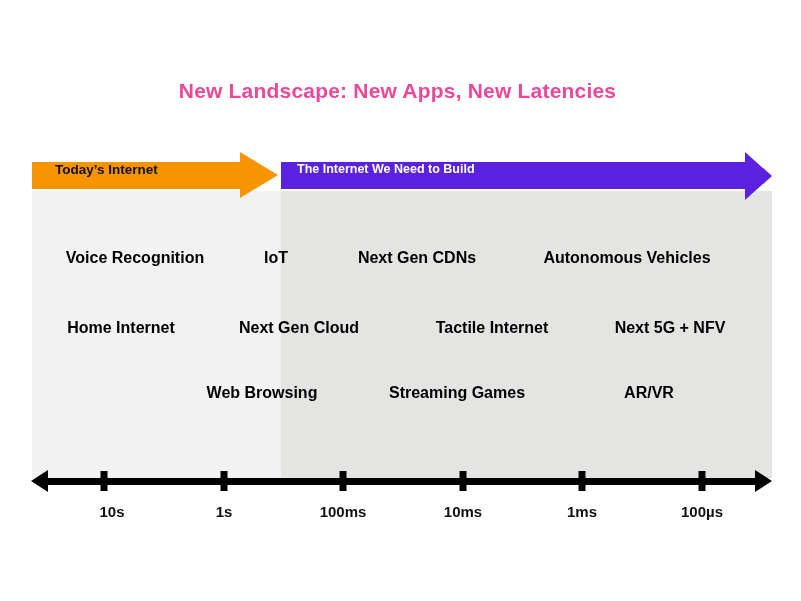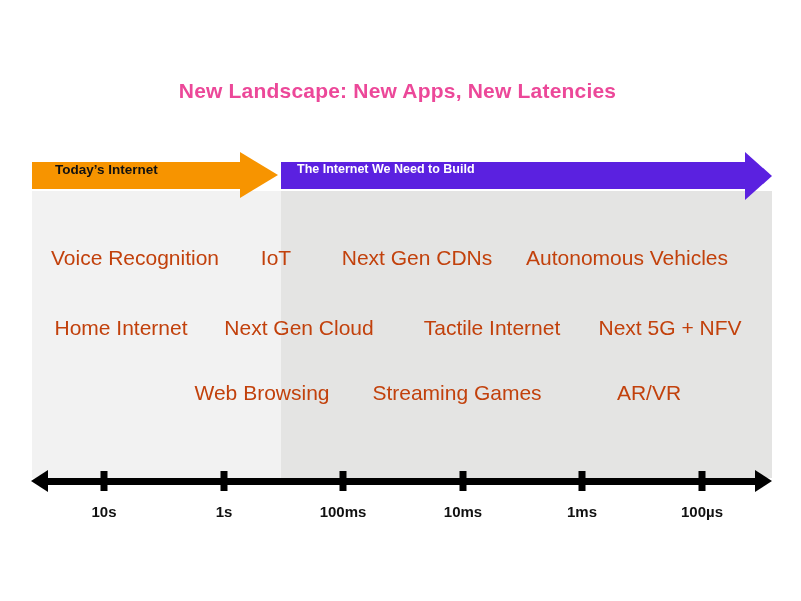--- a/index.html
+++ b/index.html
@@ -51,23 +51,23 @@
     border-top: 24px solid transparent;
     border-bottom: 24px solid transparent;
     border-left: 27px solid #5B21E0;
   }
 
   
   .app {
     position: absolute;
     transform: translateX(-50%);
     white-space: nowrap;
-    font-size: 21px;
-    font-weight: 400;
-    color: #c2410c;
+    font-size: 16px;
+    font-weight: 700;
+    color: #000000;
     line-height: 20px;
   }
   .row1 { top: 248px; }
   .row2 { top: 318px; }
   .row3 { top: 383px; margin-left: 32px; }
 
   
   .axis-line {
     position: absolute;
     left: 40px; top: 478px;
@@ -141,20 +141,20 @@
   <div class="axis-head axis-head-left"></div>
   <div class="axis-head axis-head-right"></div>
 
   <div class="tick" style="left:104px"></div>
   <div class="tick" style="left:224px"></div>
   <div class="tick" style="left:343px"></div>
   <div class="tick" style="left:463px"></div>
   <div class="tick" style="left:582px"></div>
   <div class="tick" style="left:702px"></div>
 
-  <div class="tick-label" style="left:104px">10s</div>
+  <div class="tick-label" style="left:112px">10s</div>
   <div class="tick-label" style="left:224px">1s</div>
   <div class="tick-label" style="left:343px">100ms</div>
   <div class="tick-label" style="left:463px">10ms</div>
   <div class="tick-label" style="left:582px">1ms</div>
   <div class="tick-label" style="left:702px">100µs</div>
 
 </div>
 
 </body></html>

